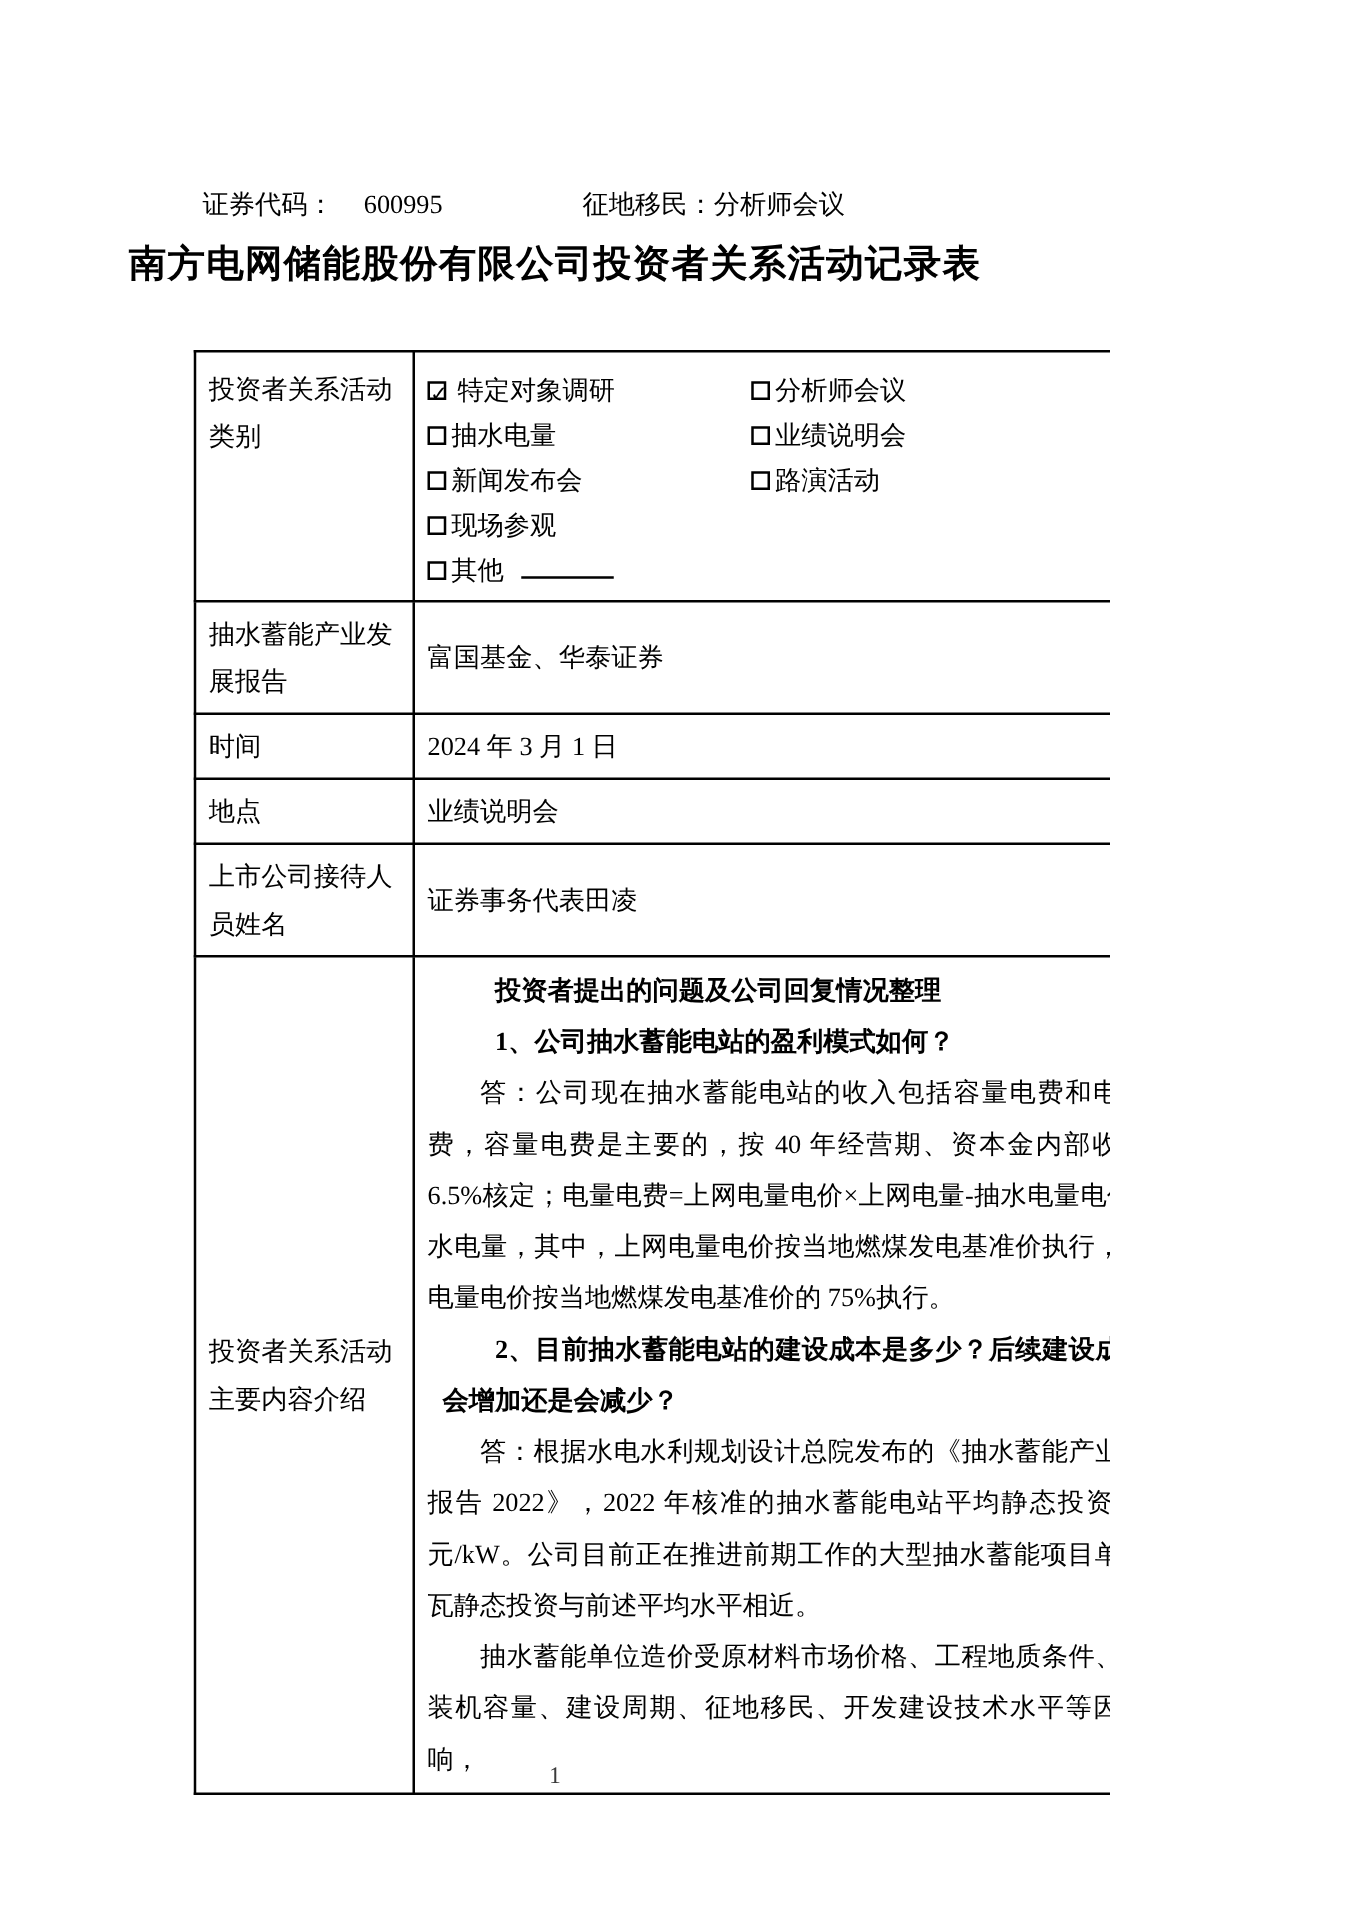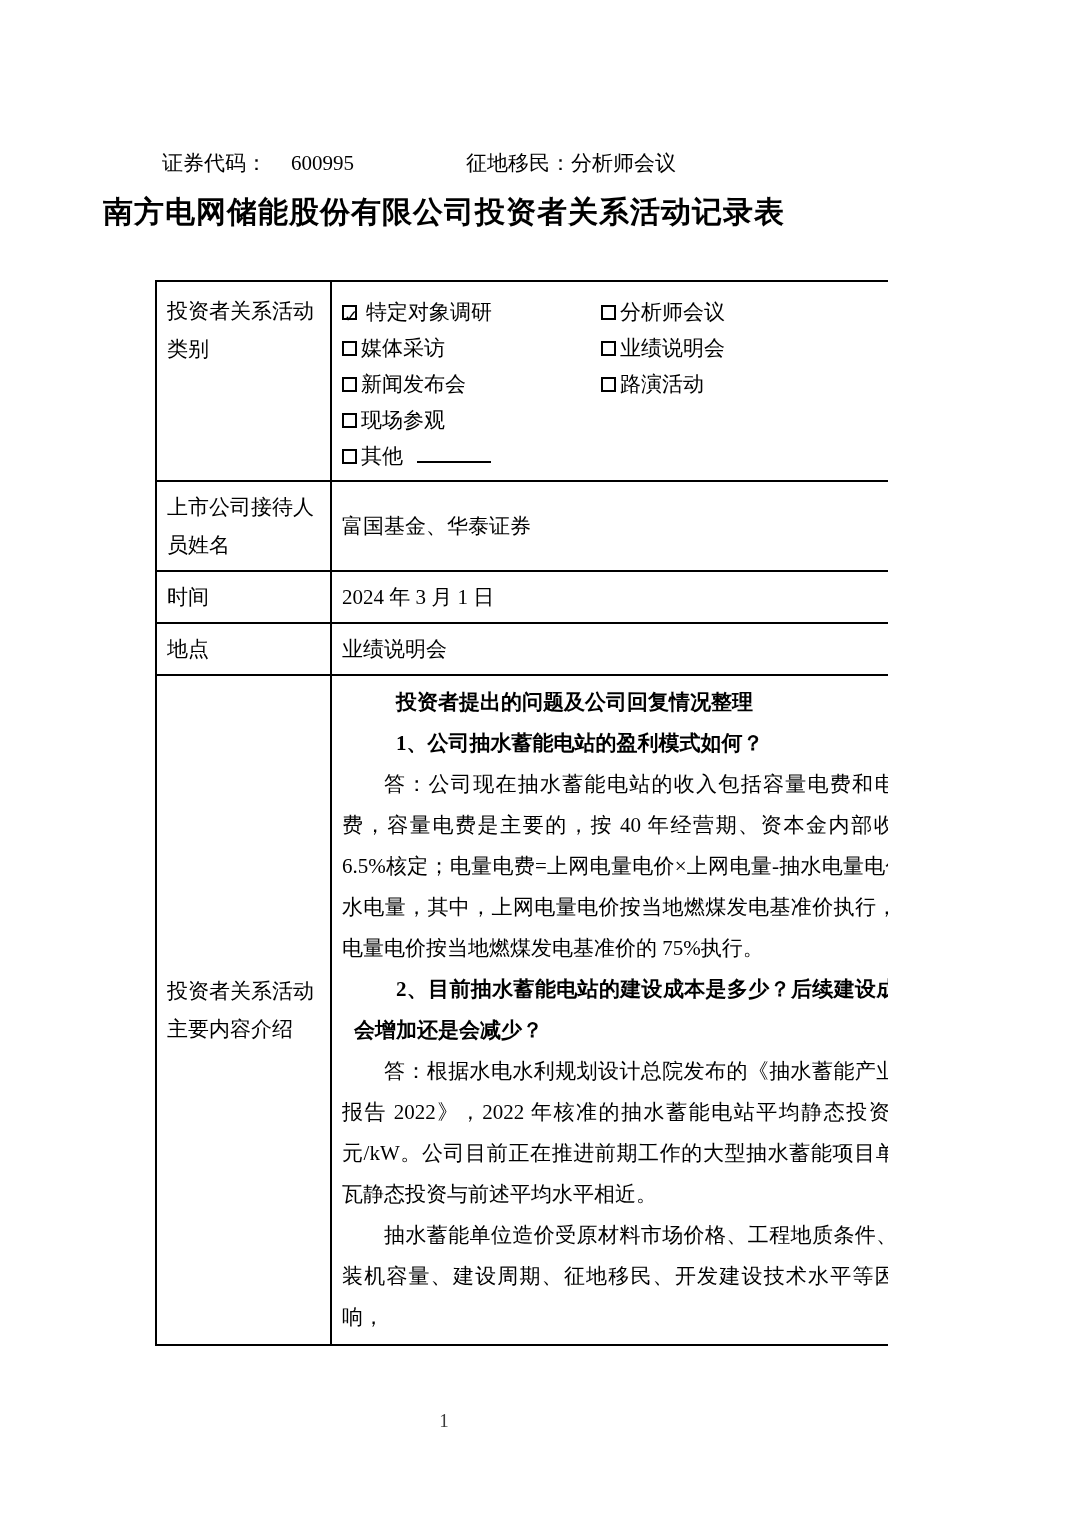--- a/index.html
+++ b/index.html
@@ -141,21 +141,21 @@
           <div class="opt-row">
             <span class="opt">
               <span class="cb checked"></span><span>特定对象调研</span>
             </span>
             <span class="opt">
               <span class="cb"></span><span>分析师会议</span>
             </span>
           </div>
           <div class="opt-row">
             <span class="opt">
-              <span class="cb"></span><span>媒体采访</span>
+              <span class="cb"></span><span>抽水电量</span>
             </span>
             <span class="opt">
               <span class="cb"></span><span>业绩说明会</span>
             </span>
           </div>
           <div class="opt-row">
             <span class="opt">
               <span class="cb"></span><span>新闻发布会</span>
             </span>
             <span class="opt">
@@ -170,34 +170,38 @@
           <div class="opt-row">
             <span class="opt">
               <span class="cb"></span><span>其他</span><span class="blank-line"></span>
             </span>
           </div>
         </div>
       </td>
     </tr>
 
     <tr class="r2">
-      <td class="label-cell">上市公司接待人员姓名</td>
+      <td class="label-cell">抽水蓄能产业发展报告</td>
       <td class="value-cell">富国基金、华泰证券</td>
     </tr>
 
     <tr class="r3">
       <td class="label-cell">时间</td>
       <td class="value-cell">2024 年 3 月 1 日</td>
     </tr>
 
     <tr class="r4">
       <td class="label-cell">地点</td>
       <td class="value-cell">业绩说明会</td>
     </tr>
 
+    <tr class="r5">
+      <td class="label-cell">上市公司接待人员姓名</td>
+      <td class="value-cell">证券事务代表田凌</td>
+    </tr>
 
     <tr class="r6">
       <td class="label-cell">投资者关系活动主要内容介绍</td>
       <td class="content-cell">
         <p class="bold">投资者提出的问题及公司回复情况整理</p>
         <p class="bold">1、公司抽水蓄能电站的盈利模式如何？</p>
         <p>答：公司现在抽水蓄能电站的收入包括容量电费和电量电费，容量电费是主要的，按 40 年经营期、资本金内部收益率 6.5%核定；电量电费=上网电量电价×上网电量-抽水电量电价×抽水电量，其中，上网电量电价按当地燃煤发电基准价执行，抽水电量电价按当地燃煤发电基准价的 75%执行。</p>
         <p class="bold">2、目前抽水蓄能电站的建设成本是多少？后续建设成本是会增加还是会减少？</p>
         <p>答：根据水电水利规划设计总院发布的《抽水蓄能产业发展报告 2022》，2022 年核准的抽水蓄能电站平均静态投资 5492 元/kW。公司目前正在推进前期工作的大型抽水蓄能项目单位千瓦静态投资与前述平均水平相近。</p>
         <p>抽水蓄能单位造价受原材料市场价格、工程地质条件、电站装机容量、建设周期、征地移民、开发建设技术水平等因素影响，</p>

